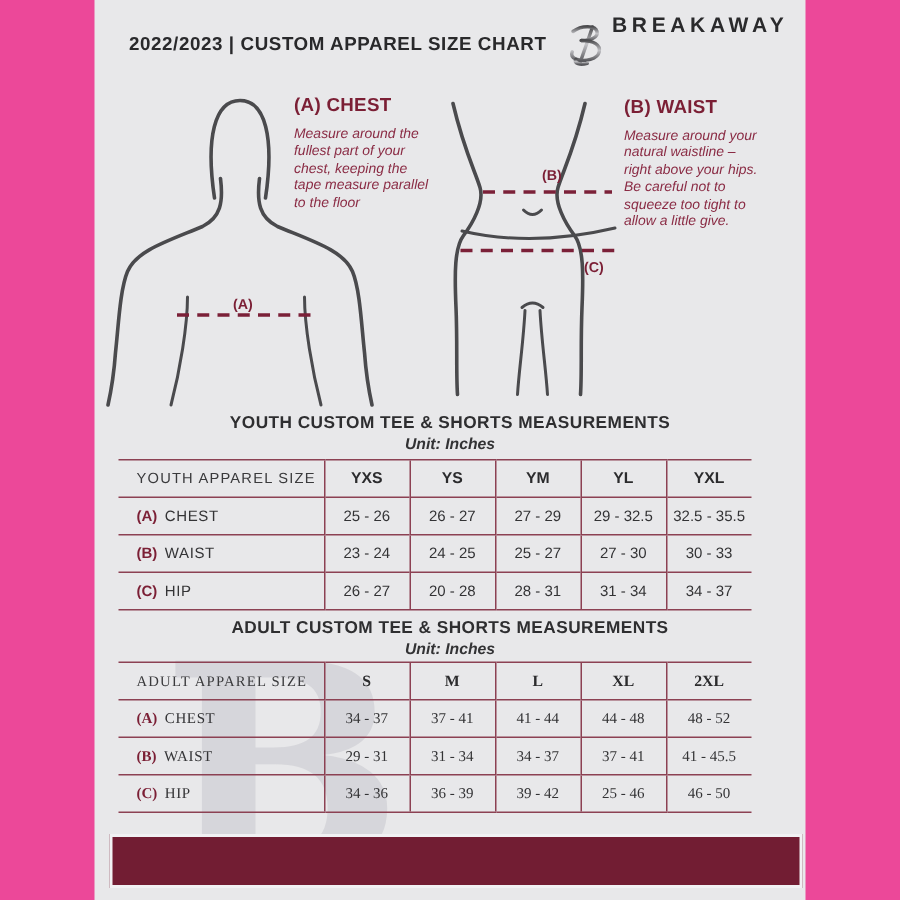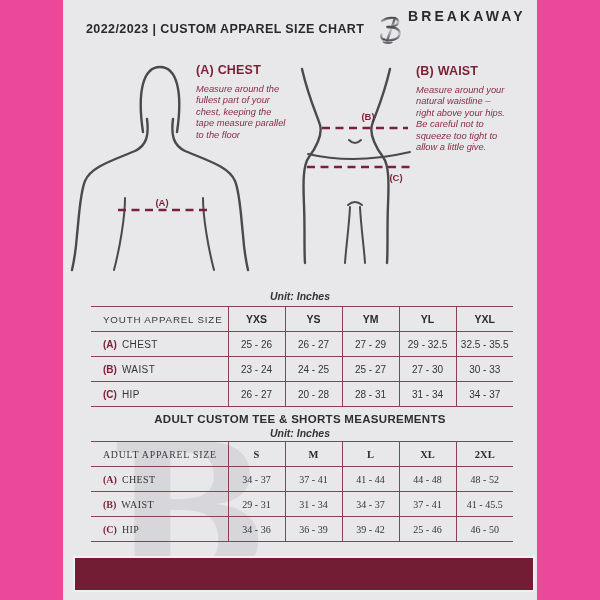--- a/index.html
+++ b/index.html
@@ -32,21 +32,21 @@
 
   
   .sec-title{position:absolute;left:0;width:474px;text-align:center;font-weight:bold;
              font-size:11.5px;letter-spacing:.3px;color:#2e2e30;z-index:2;}
   .sec-unit{position:absolute;left:0;width:474px;text-align:center;font-style:italic;
             font-weight:bold;font-size:10.5px;color:#333335;z-index:2;}
   .t1-title{top:276px;} .t1-unit{top:290px;}
   .t2-title{top:413px;} .t2-unit{top:427px;}
 
   
-  table.size-table{position:absolute;left:28px;width:422px;border-collapse:collapse;
+  table.size-table{position:absolute;left:16px;width:422px;border-collapse:collapse;
                    table-layout:fixed;z-index:2;background:transparent;}
   .tbl-youth{top:306px;} .tbl-adult{top:441px;font-family:Liberation Serif, serif;}
   .size-table td{border-top:1px solid #8c4153;height:25px;padding:0;text-align:center;
                  font-size:10px;color:#333335;}
   .size-table tr:last-child td{border-bottom:1px solid #8c4153;}
   .size-table td + td{border-left:1px solid #8c4153;}
   .size-table tr.head td{font-weight:bold;font-size:10.5px;color:#2b2b2d;}
   .size-table td.lbl{text-align:left;padding-left:12px;}
   .size-table tr.head td.lbl{font-weight:normal;font-size:9.8px;letter-spacing:.8px;color:#3a3a3c;}
   .pfx{color:#7b1f35;font-weight:bold;margin-right:5px;}
@@ -122,20 +122,21 @@
       <p>Measure around your
 natural waistline –
 right above your hips.
 Be careful not to
 squeeze too tight to
 allow a little give.</p>
     </div>
 
     <div class="watermark">B</div>
 
+    <div class="sec-title t1-title">YOUTH CUSTOM TEE &amp; SHORTS MEASUREMENTS</div>
     <div class="sec-unit t1-unit">Unit: Inches</div>
     <table class="size-table tbl-youth">
       <colgroup>
           <col style="width:137px">
           <col style="width:57px">
           <col style="width:57px">
           <col style="width:57px">
           <col style="width:57px">
           <col style="width:57px">
         </colgroup>

